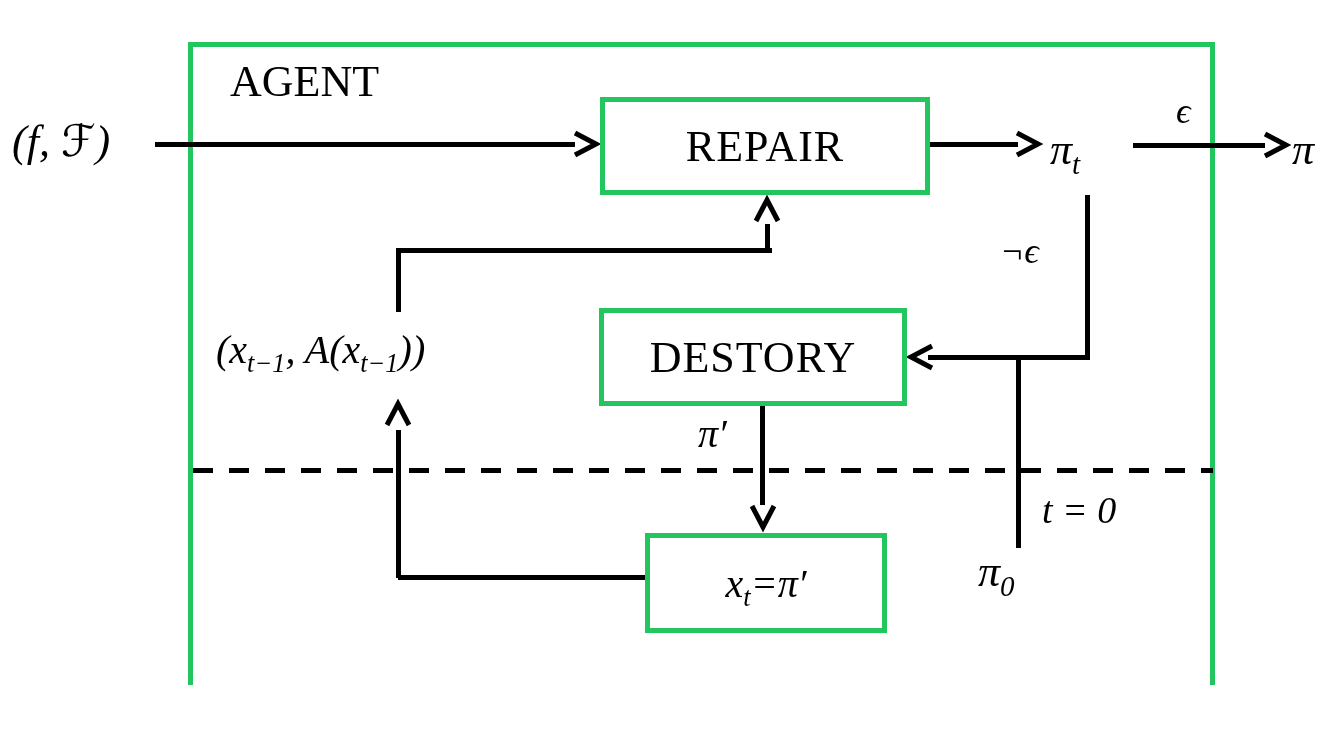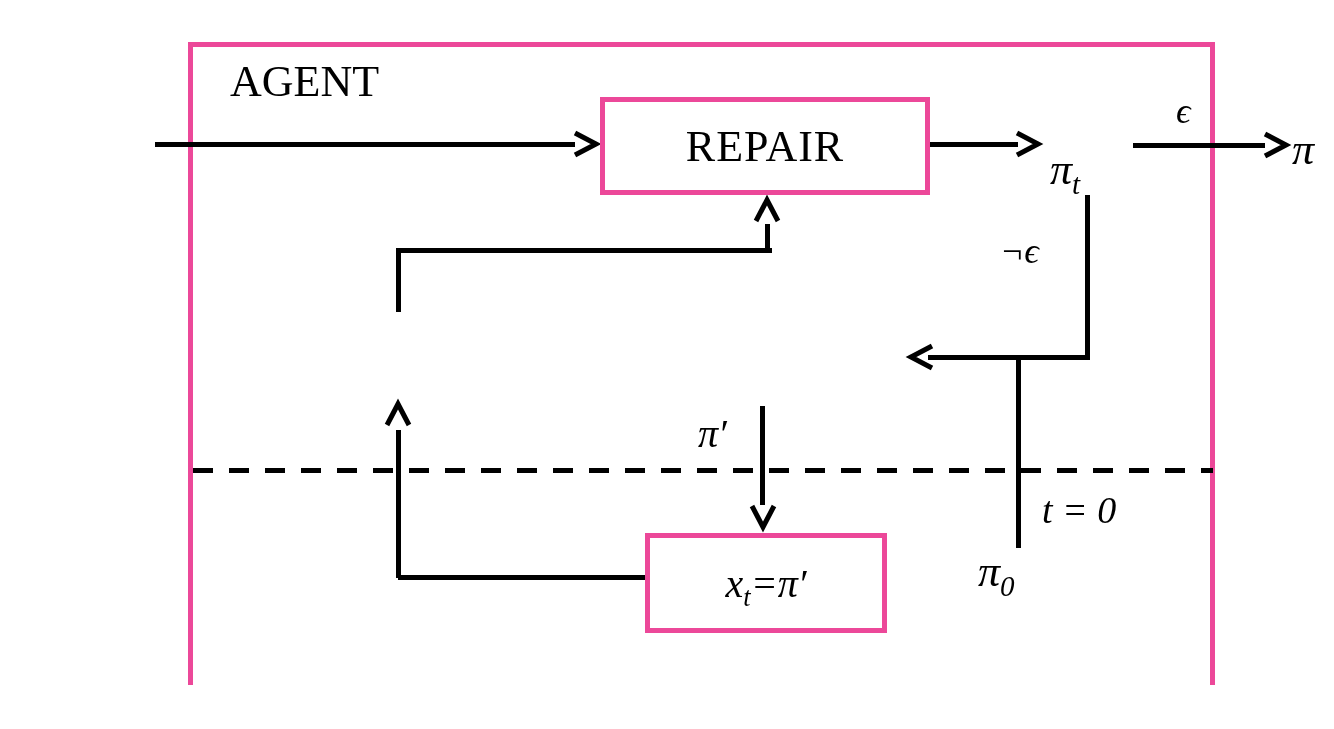--- a/index.html
+++ b/index.html
@@ -11,21 +11,21 @@
     color:#000;
     overflow:hidden;
   }
   .line{position:absolute;background:#000;}
   .dashed{
     position:absolute;height:5px;
     background:repeating-linear-gradient(90deg,#000 0 20px,rgba(0,0,0,0) 20px 36px);
   }
   .box{
     position:absolute;
-    border:5px solid #ec4899;
+    border:5px solid #22c55e;
     background:#fff;
     display:flex;align-items:center;justify-content:center;
     box-sizing:border-box;
   }
   .boxlabel{font-size:44px;letter-spacing:1px;}
   .lbl{position:absolute;white-space:nowrap;line-height:1.1;}
   .math{font-style:italic;font-family:"Liberation Serif","DejaVu Serif","DejaVu Sans",serif;}
   sub{font-size:0.66em;line-height:0;}
   .ah{position:absolute;overflow:visible;}
   .ah path{fill:none;stroke:#000;stroke-width:5;stroke-linecap:butt;stroke-linejoin:miter;}
@@ -73,34 +73,39 @@
       <path d="M3 24 L14 3 L25 24"></path>
     </svg>
   <svg class="ah" style="left:753px;top:197px;" width="28" height="28" viewBox="0 0 28 28">
       <path d="M3 24 L14 3 L25 24"></path>
     </svg>
 
   <div class="box" style="left:600px;top:97px;width:330px;height:98px;">
     <span class="boxlabel">REPAIR</span>
   </div>
 
+  <div class="box" style="left:599px;top:308px;width:308px;height:98px;">
+    <span class="boxlabel">DESTORY</span>
+  </div>
 
   <div class="box" style="left:645px;top:533px;width:242px;height:100px;">
     <span class="math" style="font-size:40px;"><span>x</span><sub>t</sub><span>=π′</span></span>
   </div>
 
+  <div class="lbl math" style="left:12px;top:118px;font-size:44px;">(f, ℱ)</div>
 
-  <div class="lbl math" style="left:1050px;top:126px;font-size:44px;margin-top:20px;"><span>π</span><sub>t</sub></div>
+  <div class="lbl math" style="left:1050px;top:126px;font-size:44px;"><span>π</span><sub>t</sub></div>
 
   <div class="lbl math" style="left:1176px;top:92px;font-size:36px;">ϵ</div>
 
   <div class="lbl math" style="left:1292px;top:126px;font-size:44px;">π</div>
 
   <div class="lbl math" style="left:1000px;top:232px;font-size:36px;">¬ϵ</div>
 
   <div class="lbl math" style="left:698px;top:412px;font-size:40px;">π′</div>
 
   <div class="lbl math" style="left:1042px;top:490px;font-size:38px;font-style:italic;">t = 0</div>
 
   <div class="lbl math" style="left:978px;top:548px;font-size:44px;"><span>π</span><sub>0</sub></div>
 
+  <div class="lbl math" style="left:216px;top:328px;font-size:40px;"><span>(x</span><sub>t−1</sub><span>, A(x</span><sub>t−1</sub><span>))</span></div>
 
 </div>
 
 </body></html>

